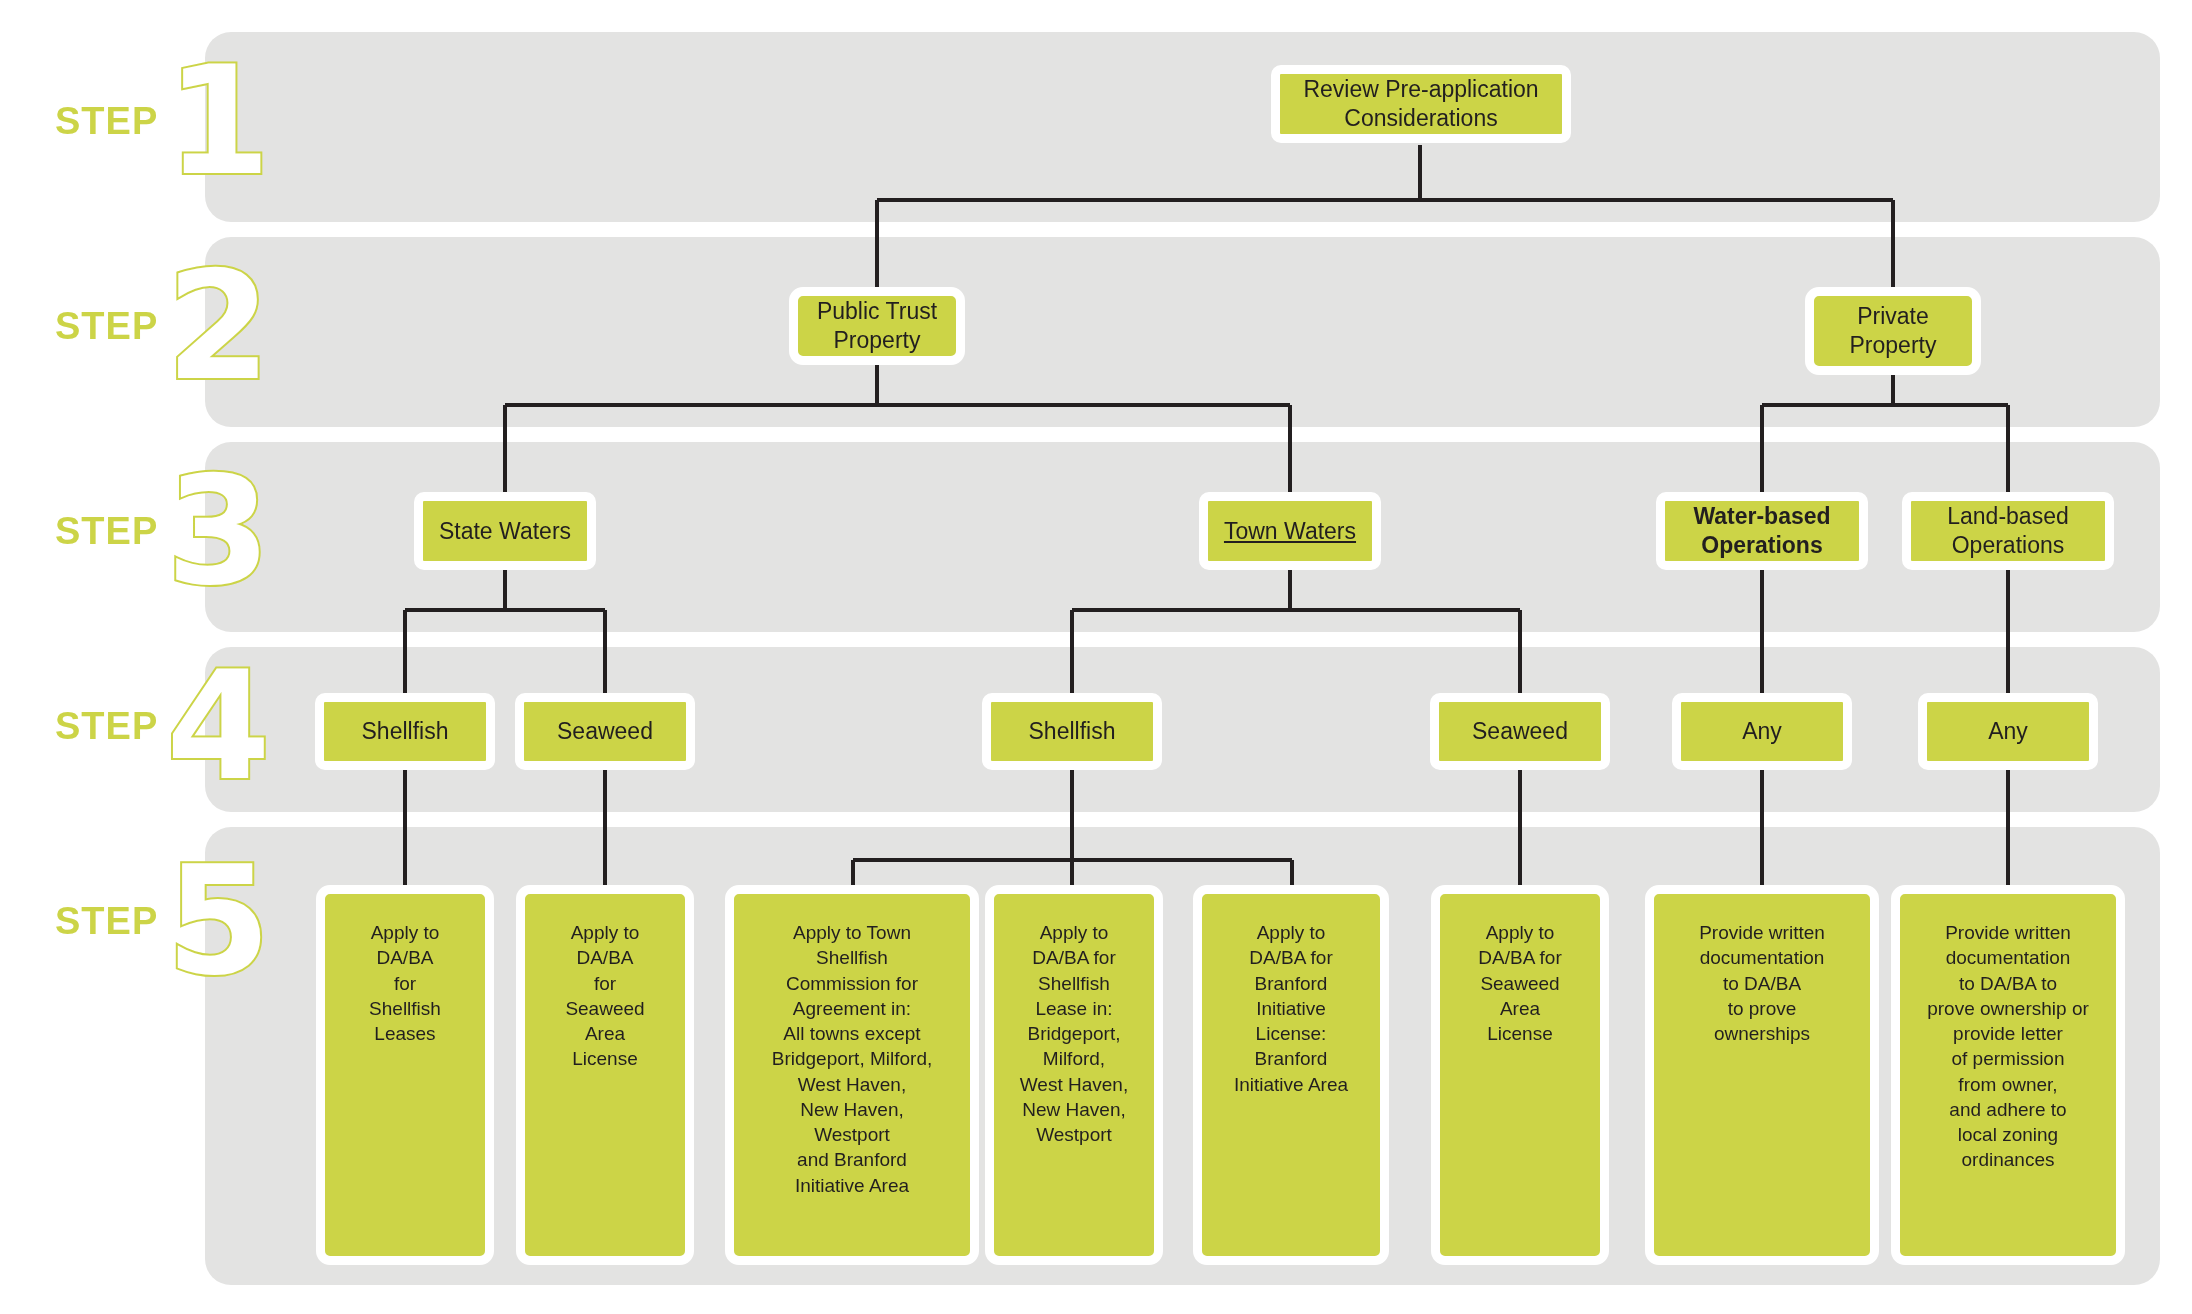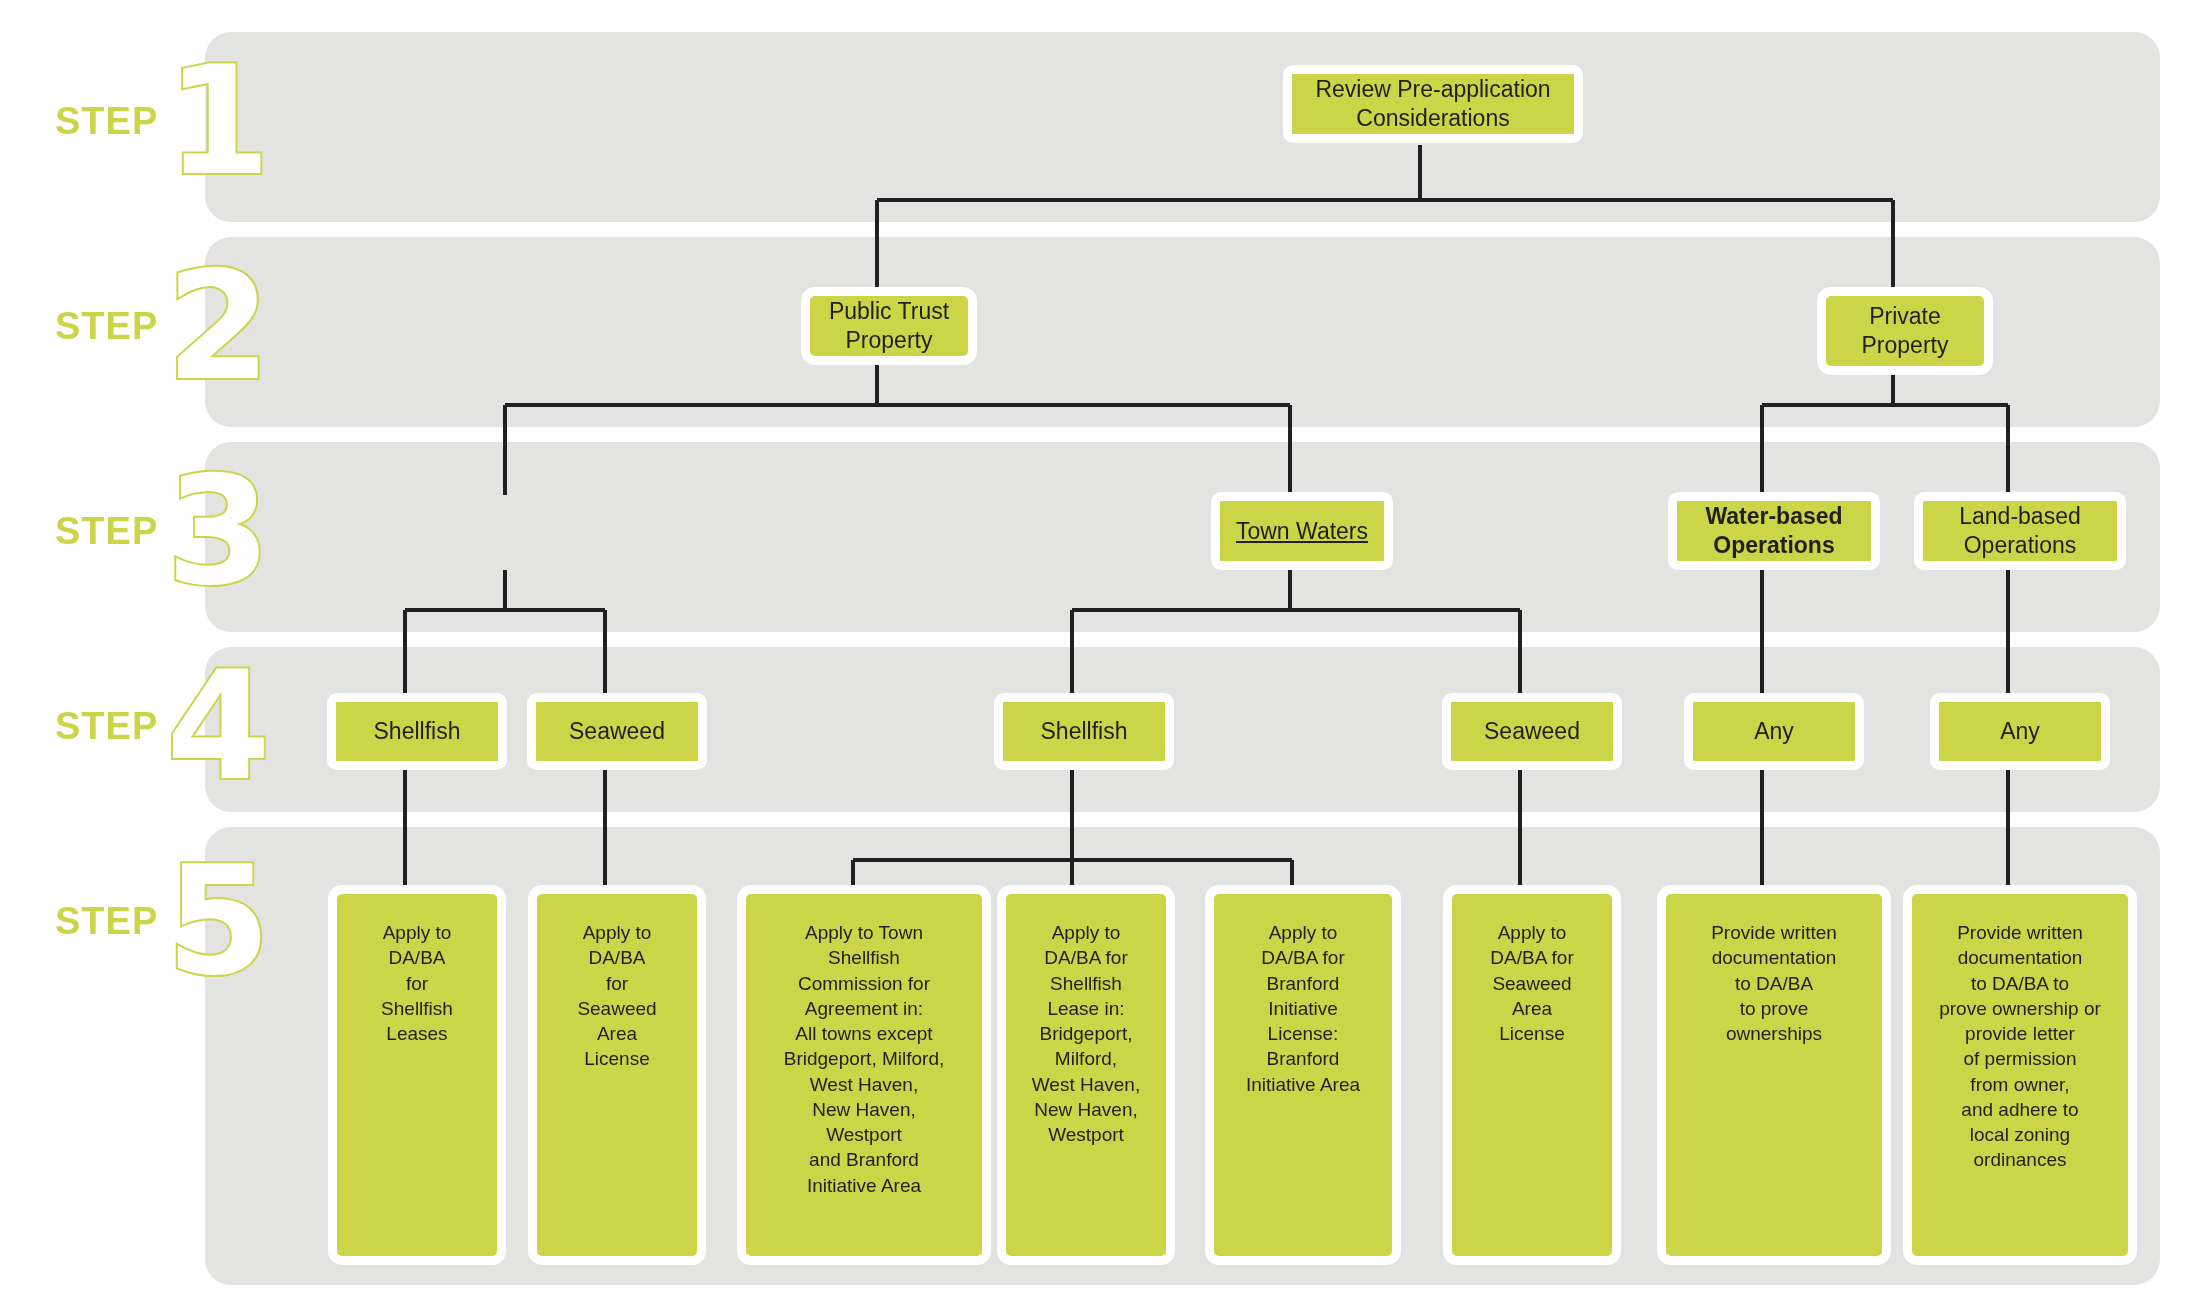--- a/index.html
+++ b/index.html
@@ -41,21 +41,20 @@
     border-radius:10px;
     box-sizing:border-box;
     display:flex;
     align-items:center;
     justify-content:center;
     text-align:center;
     color:#221f1f;
     font-family:"Liberation Sans",sans-serif;
     line-height:1.24;
     white-space:pre-line;
-    margin-left:12px;
   }
   .node.t1{font-size:23px;}
   .node.t2{font-size:23px;border-radius:14px;}
   .node.t3{font-size:23px;}
   .node.t4{font-size:23px;}
   .node.leaf{
     align-items:flex-start;
     padding-top:26px;
     font-size:19px;
     line-height:1.33;
@@ -141,20 +140,21 @@
   </svg>
 
   <div class="node t1" style="left:1271px;top:65px;width:300px;height:78px;">Review Pre-application
 Considerations</div>
 
   <div class="node t2" style="left:789px;top:287px;width:176px;height:78px;">Public Trust
 Property</div>
   <div class="node t2" style="left:1805px;top:287px;width:176px;height:88px;">Private
 Property</div>
 
+  <div class="node t3" style="left:414px;top:492px;width:182px;height:78px;">State Waters</div>
   <div class="node t3" style="left:1199px;top:492px;width:182px;height:78px;text-decoration:underline;">Town Waters</div>
   <div class="node t3" style="left:1656px;top:492px;width:212px;height:78px;font-weight:bold;">Water-based
 Operations</div>
   <div class="node t3" style="left:1902px;top:492px;width:212px;height:78px;">Land-based
 Operations</div>
 
   <div class="node t4" style="left:315px;top:693px;width:180px;height:77px;">Shellfish</div>
   <div class="node t4" style="left:515px;top:693px;width:180px;height:77px;">Seaweed</div>
   <div class="node t4" style="left:982px;top:693px;width:180px;height:77px;">Shellfish</div>
   <div class="node t4" style="left:1430px;top:693px;width:180px;height:77px;">Seaweed</div>

